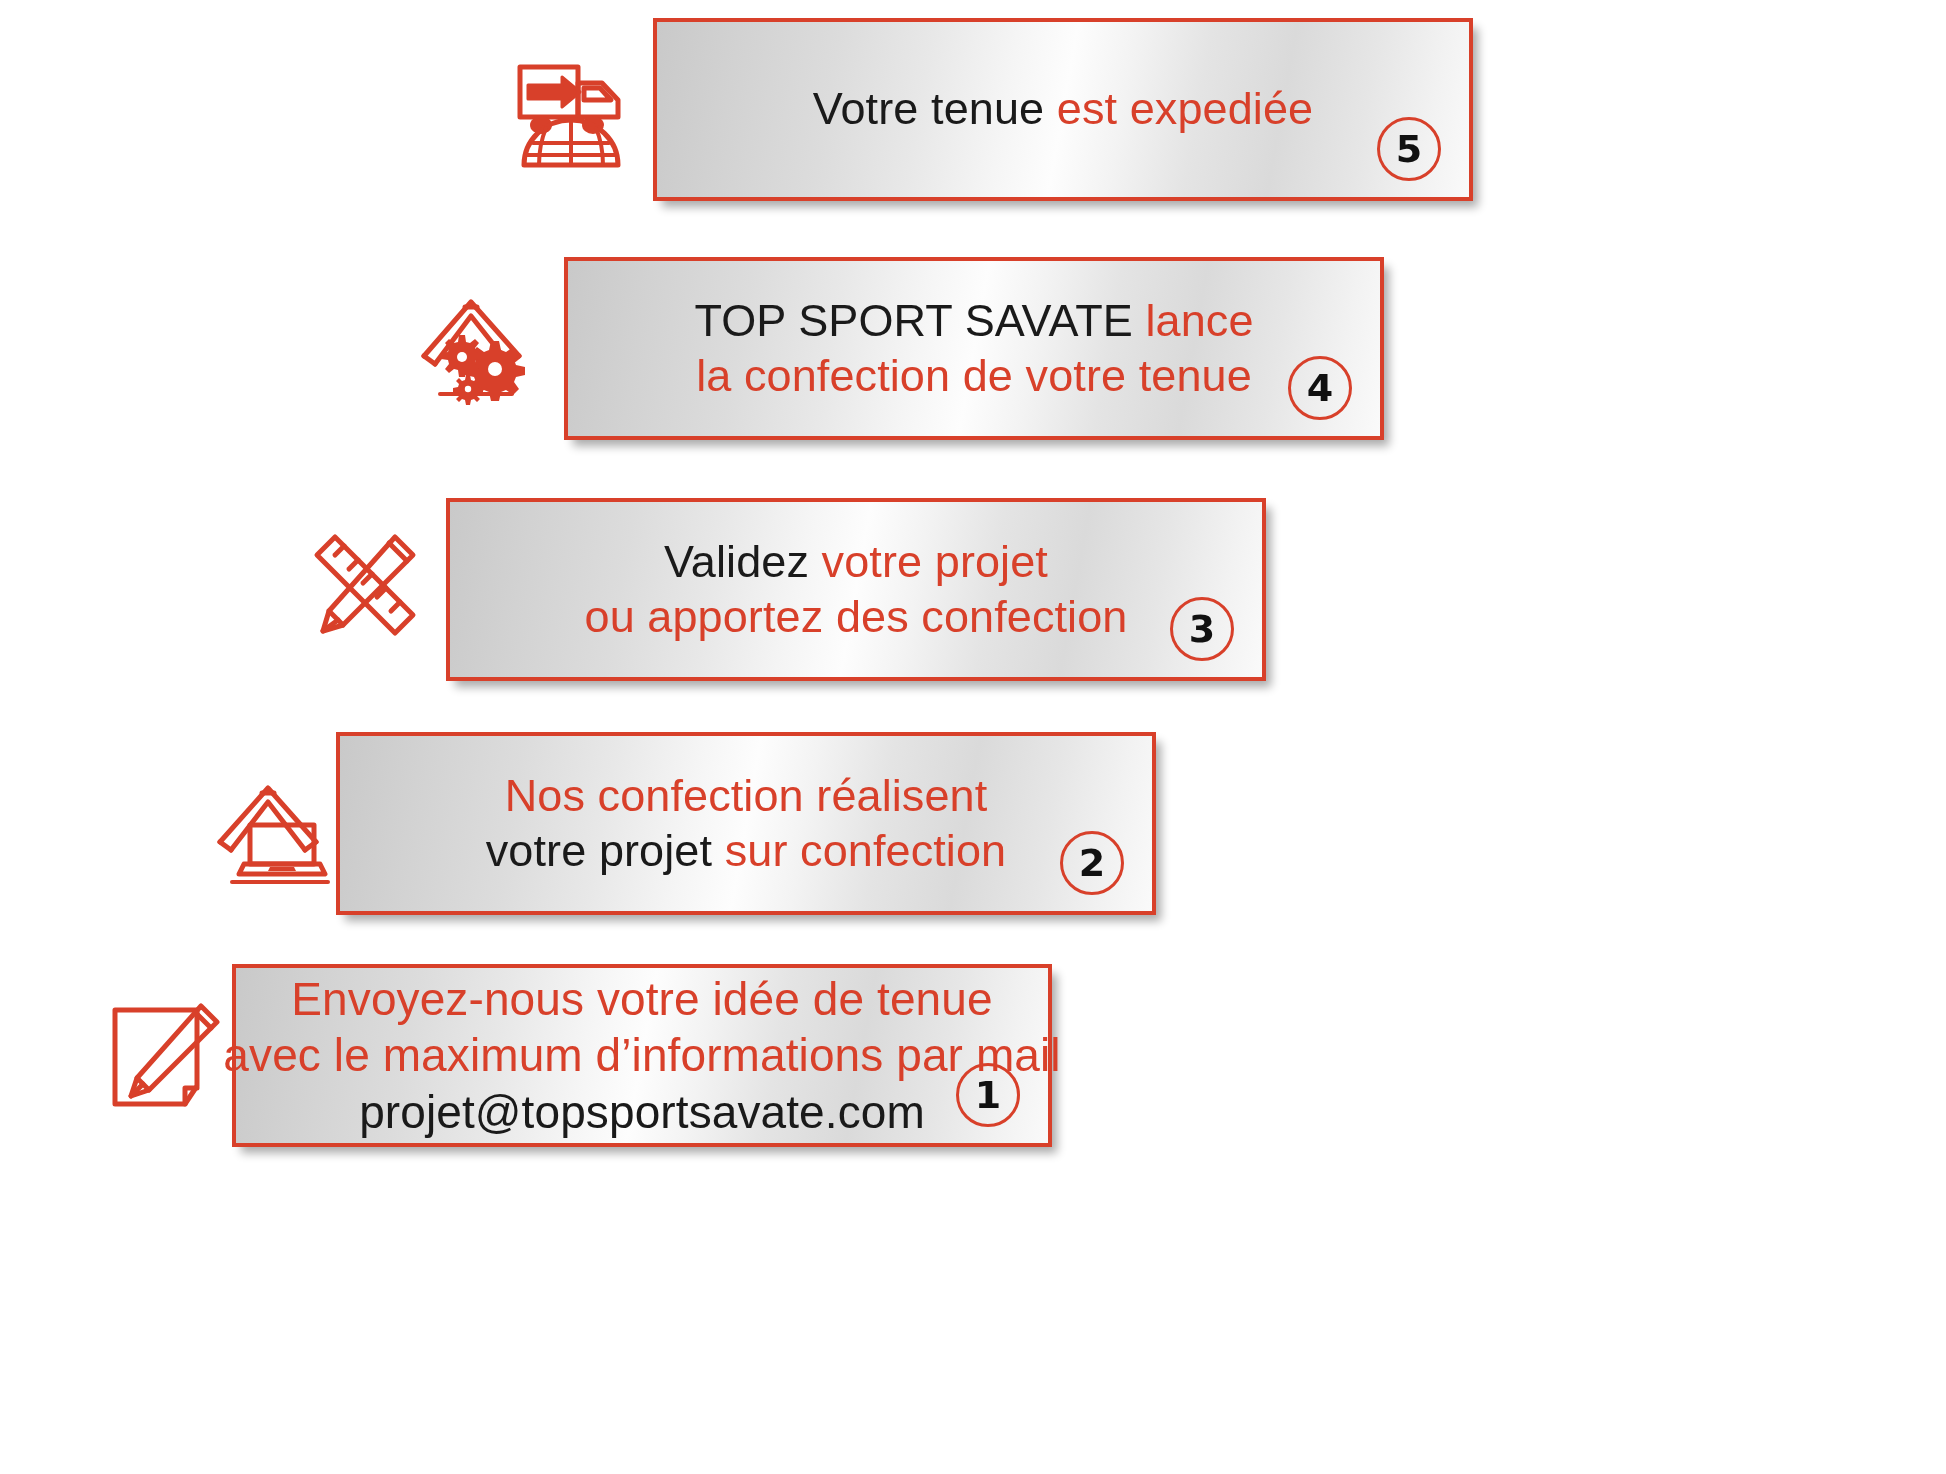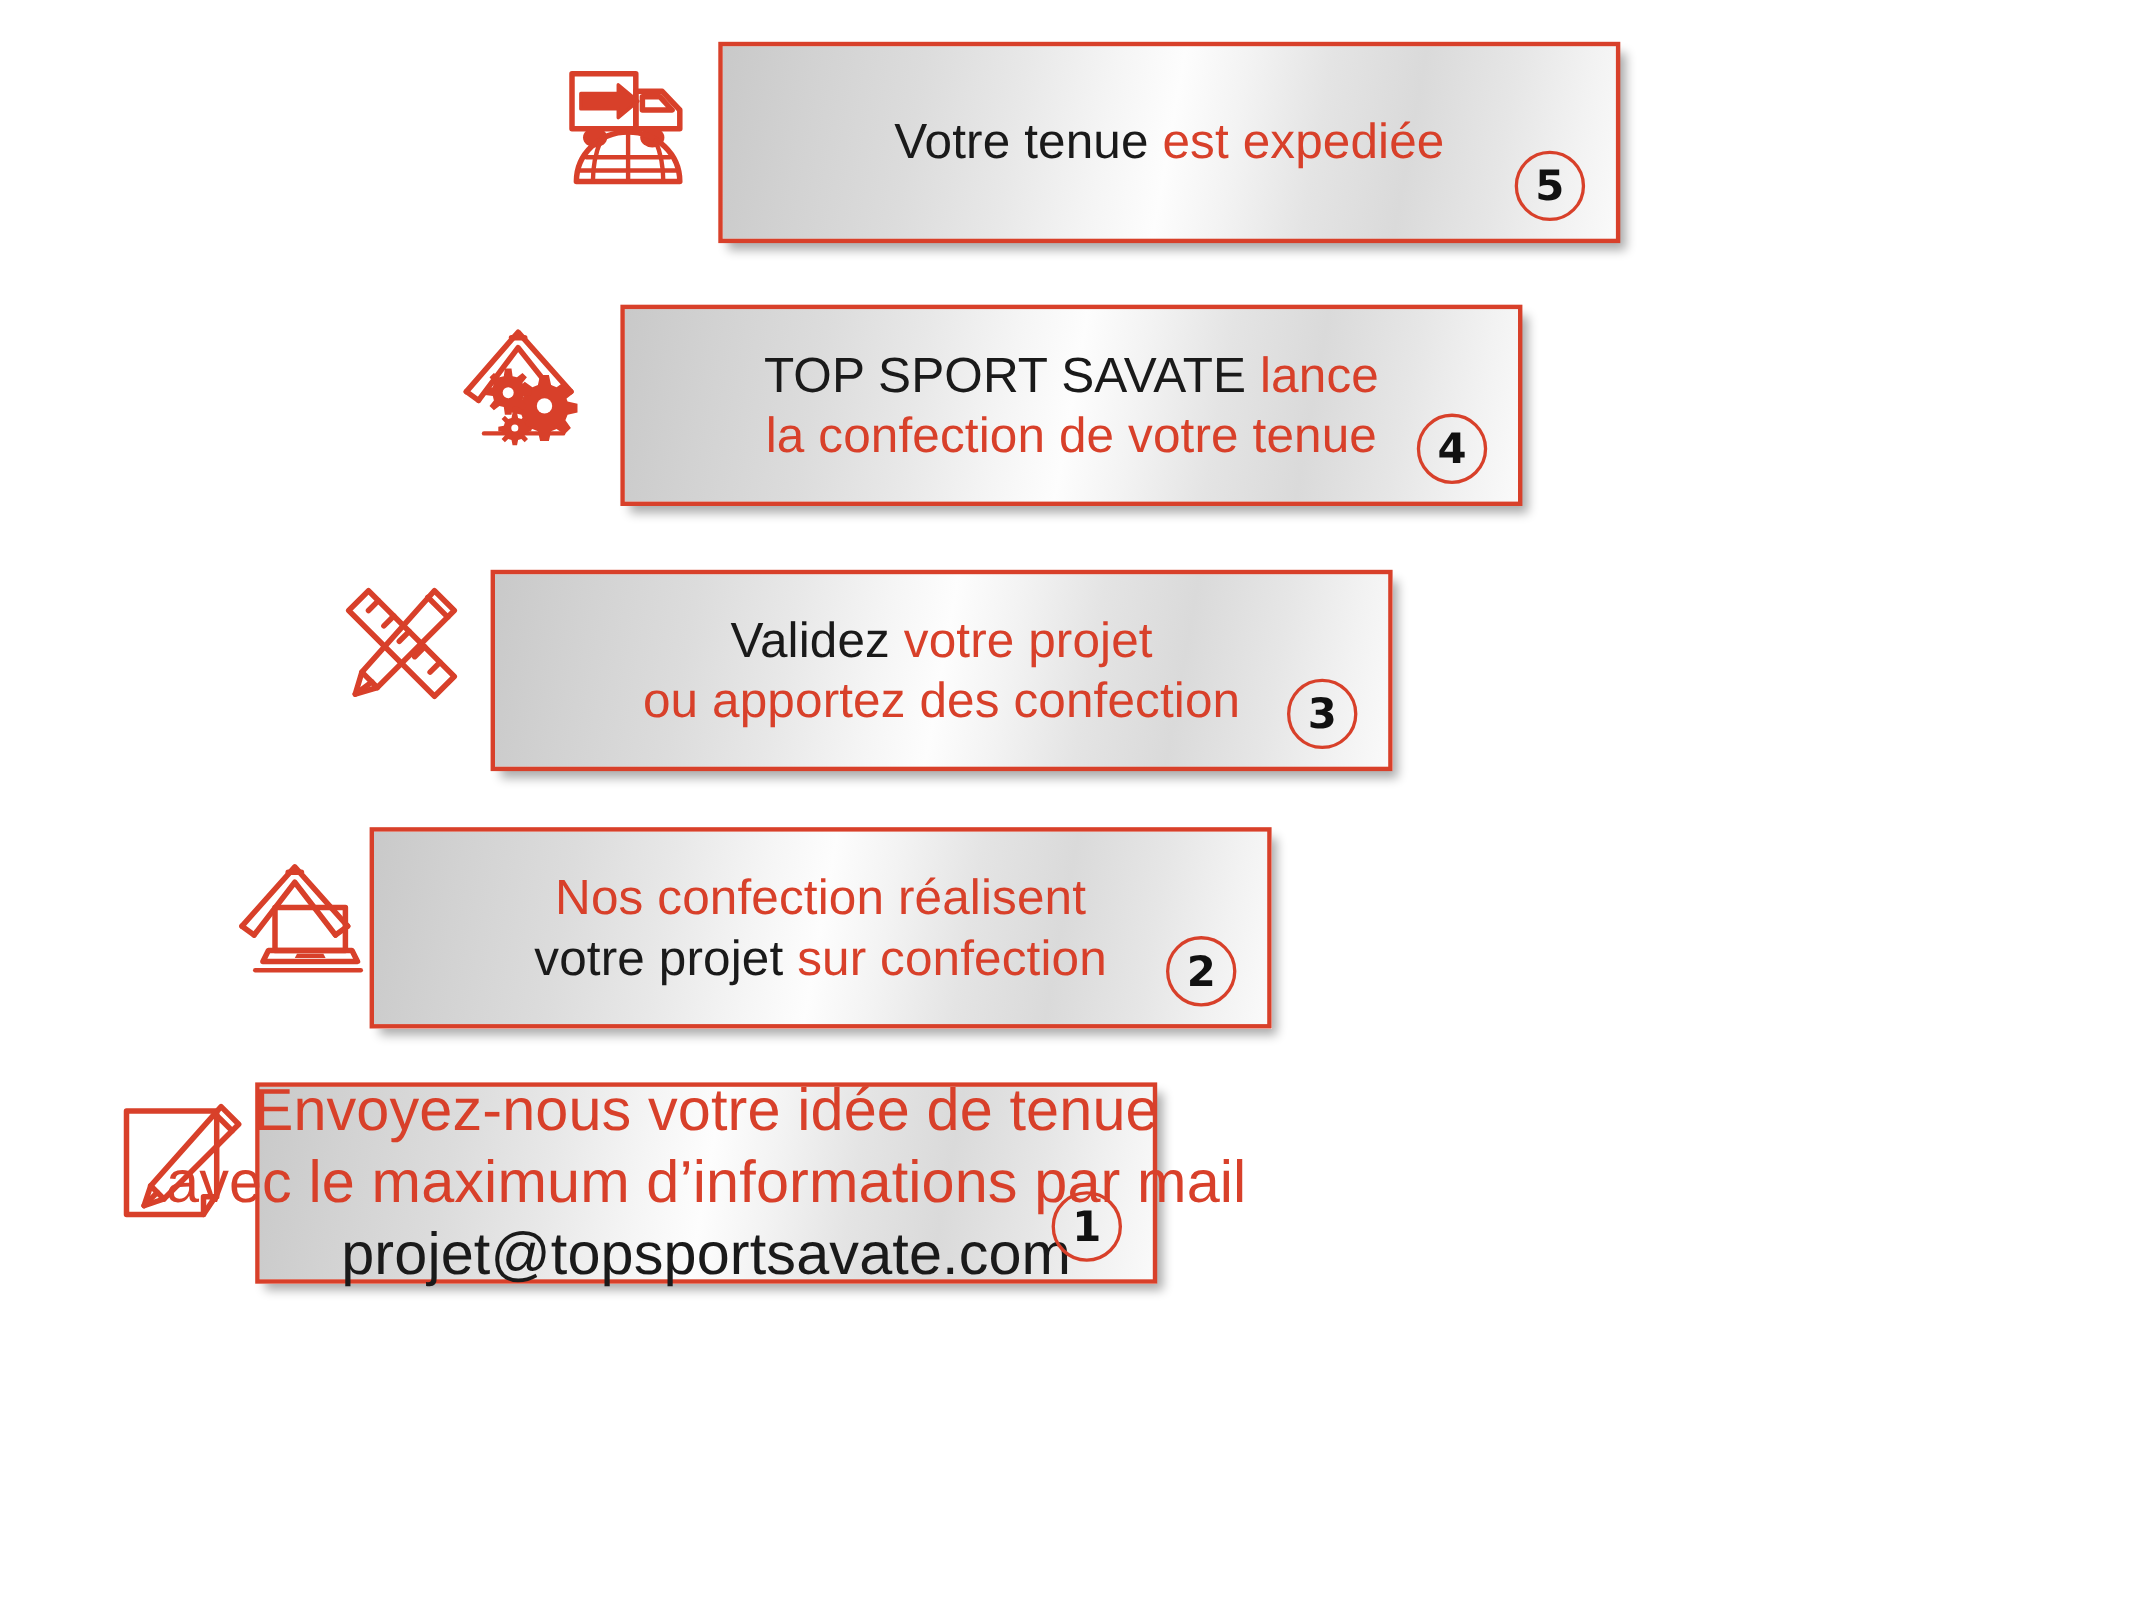--- a/index.html
+++ b/index.html
@@ -55,21 +55,20 @@
         #f3f3f3 57%,
         #e4e4e4 66%,
         #dadada 76%,
         #e6e6e6 86%,
         #f2f2f2 94%,
         #fafafa 100%);
     box-shadow: 7px 8px 9px -2px rgba(0,0,0,0.33);
     display: flex;
     align-items: center;
     justify-content: center;
-    margin-top: 20px;
   }
 
   .panel-text {
     text-align: center;
     line-height: 1.22;
     font-size: 45px;
     color: #1a1a1a;
     letter-spacing: 0.1px;
     padding: 0 40px;
     user-select: none;
@@ -114,21 +113,21 @@
 
   
   #step2 .step-icon { left: 212px;  top: 770px; width: 120px; height: 115px; }
   #step2 .panel     { left: 336px;  top: 732px; width: 820px; height: 183px; }
   #step2 .badge     { right: 28px;  bottom: 16px; }
 
   
   #step1 .step-icon { left: 105px;  top: 1000px; width: 115px; height: 115px; }
   #step1 .panel     { left: 232px;  top: 964px; width: 820px; height: 183px; }
   #step1 .badge     { right: 28px;  bottom: 16px; }
-  #step1 .panel-text { font-size: 54px; }
+  #step1 .panel-text { font-size: 46px; }
 </style>
 </head>
 <body>
 
 <div id="stage">
 
   <div class="step" id="step5">
     <div class="step-icon">
       <svg viewBox="0 0 130 115" xmlns="http://www.w3.org/2000/svg">
         <g fill="none" stroke="#d8402a" stroke-width="5" stroke-linejoin="round" stroke-linecap="round">

